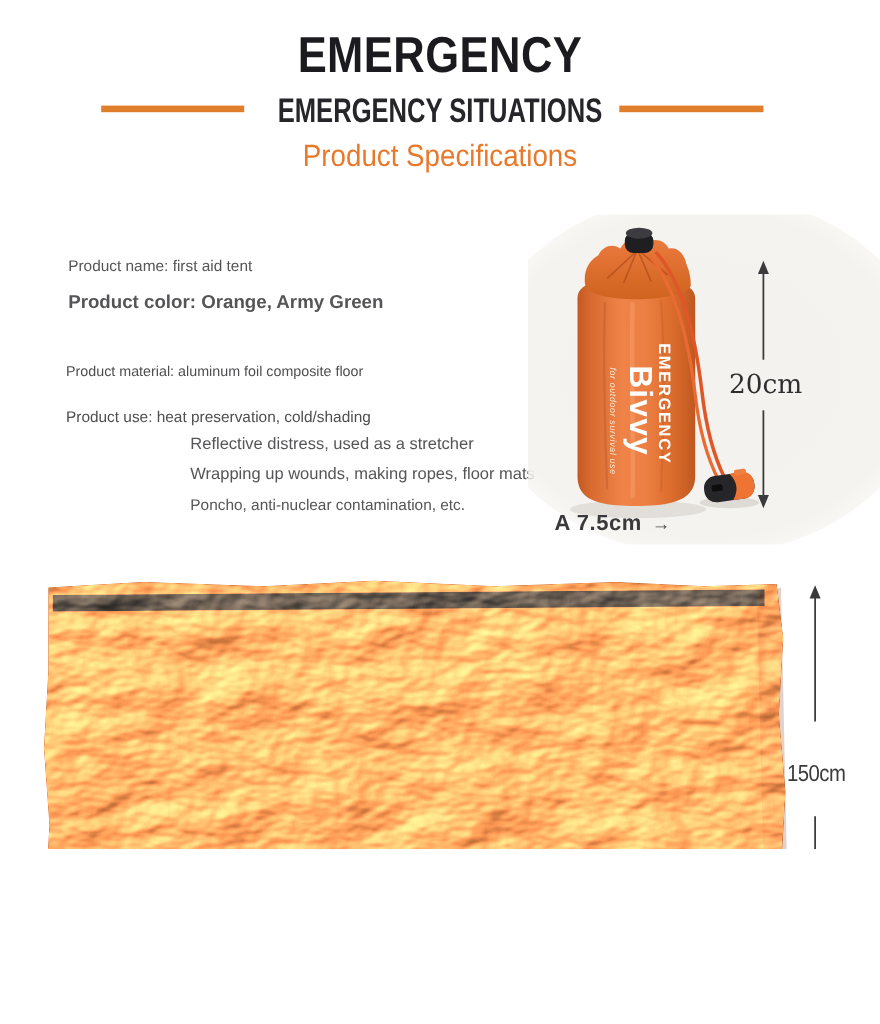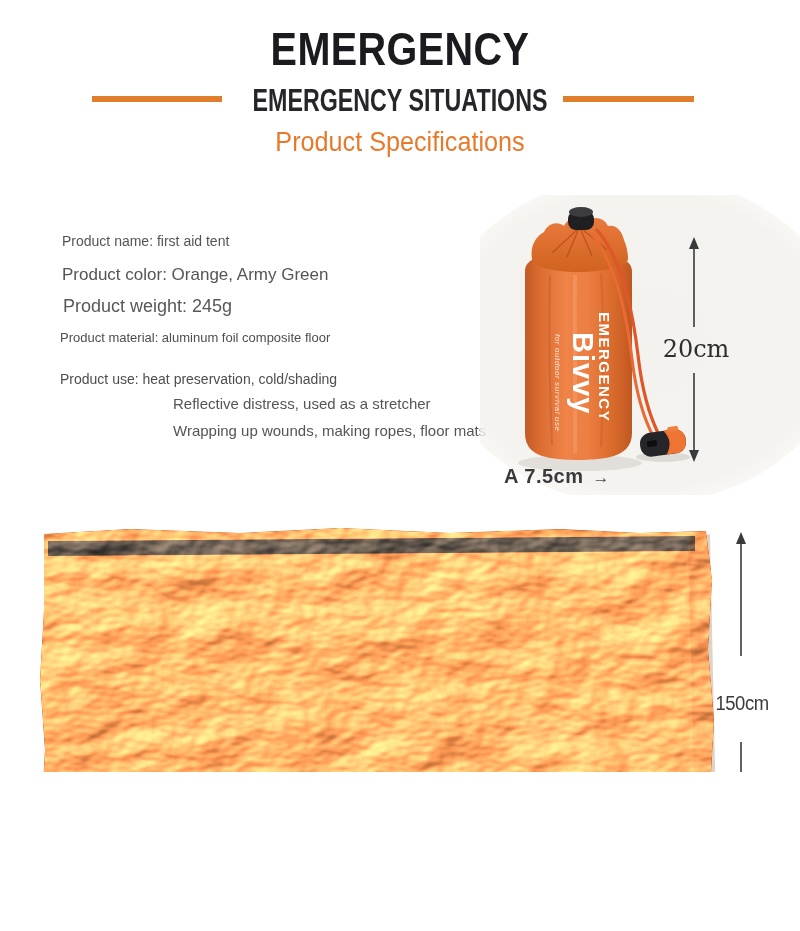--- a/index.html
+++ b/index.html
@@ -23,21 +23,21 @@
     transform:scaleX(0.75);margin:0;
   }
   .section-title{
     position:absolute;top:125px;left:0;width:800px;text-align:center;
     font-size:28px;line-height:34px;font-weight:500;color:#e8792b;
     transform:scaleX(0.90);margin:0;
   }
   
   .spec-line{position:absolute;color:#555557;white-space:nowrap;}
   .sl1{left:62px; top:233px;font-size:14px;}
-  .sl2{left:62px; top:265px;font-size:17px;}
+  .sl2{left:62px; top:265px;font-size:17px;font-weight:bold;}
   .sl3{left:63px; top:296px;font-size:18px;color:#58585a;}
   .sl4{left:60px; top:330px;font-size:13px;color:#4e4e50;}
   .sl5{left:60px; top:371px;font-size:14px;color:#4e4e50;}
   .sl6{left:173px;top:395px;font-size:15px;}
   .sl7{left:173px;top:422px;font-size:15px;}
   .sl8{left:173px;top:451px;font-size:14px;}
   
   .bag-svg{position:absolute;left:480px;top:195px;width:320px;height:300px;}
   .diameter-label{
     position:absolute;left:504px;top:465px;
@@ -59,25 +59,25 @@
 <div class="page">
 
   <h1 class="title">EMERGENCY</h1>
   <div class="accent-bar left"></div>
   <div class="accent-bar right"></div>
   <h2 class="subtitle">EMERGENCY SITUATIONS</h2>
   <h3 class="section-title">Product Specifications</h3>
 
   <div class="spec-line sl1">Product name: first aid tent</div>
   <div class="spec-line sl2">Product color: Orange, Army Green</div>
-  <div class="spec-line sl3">Product weight: 245g</div>
   <div class="spec-line sl4">Product material: aluminum foil composite floor</div>
   <div class="spec-line sl6">Reflective distress, used as a stretcher</div>
   <div class="spec-line sl5">Product use: heat preservation, cold/shading</div>
   <div class="spec-line sl7">Wrapping up wounds, making ropes, floor mats</div>
+  <div class="spec-line sl8">Poncho, anti-nuclear contamination, etc.</div>
 
   <svg class="bag-svg" viewBox="0 0 320 300">
     <defs>
       <radialGradient id="bgwash" cx="50%" cy="50%" r="60%">
         <stop offset="0%" stop-color="#f4f2ee"></stop>
         <stop offset="75%" stop-color="#f5f3ef"></stop>
         <stop offset="100%" stop-color="#f5f3ef" stop-opacity="0"></stop>
       </radialGradient>
       <linearGradient id="bagGrad" x1="0" y1="0" x2="1" y2="0">
         <stop offset="0" stop-color="#c25a24"></stop>

